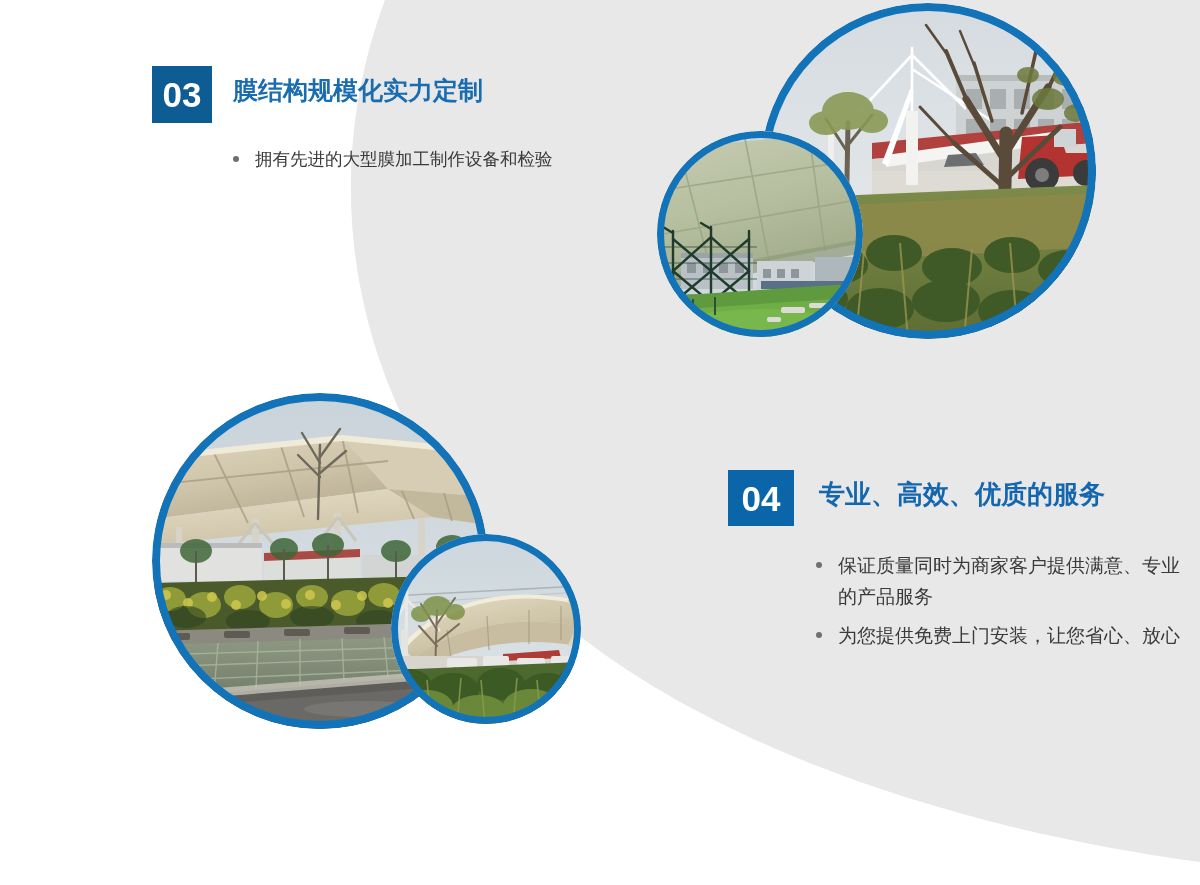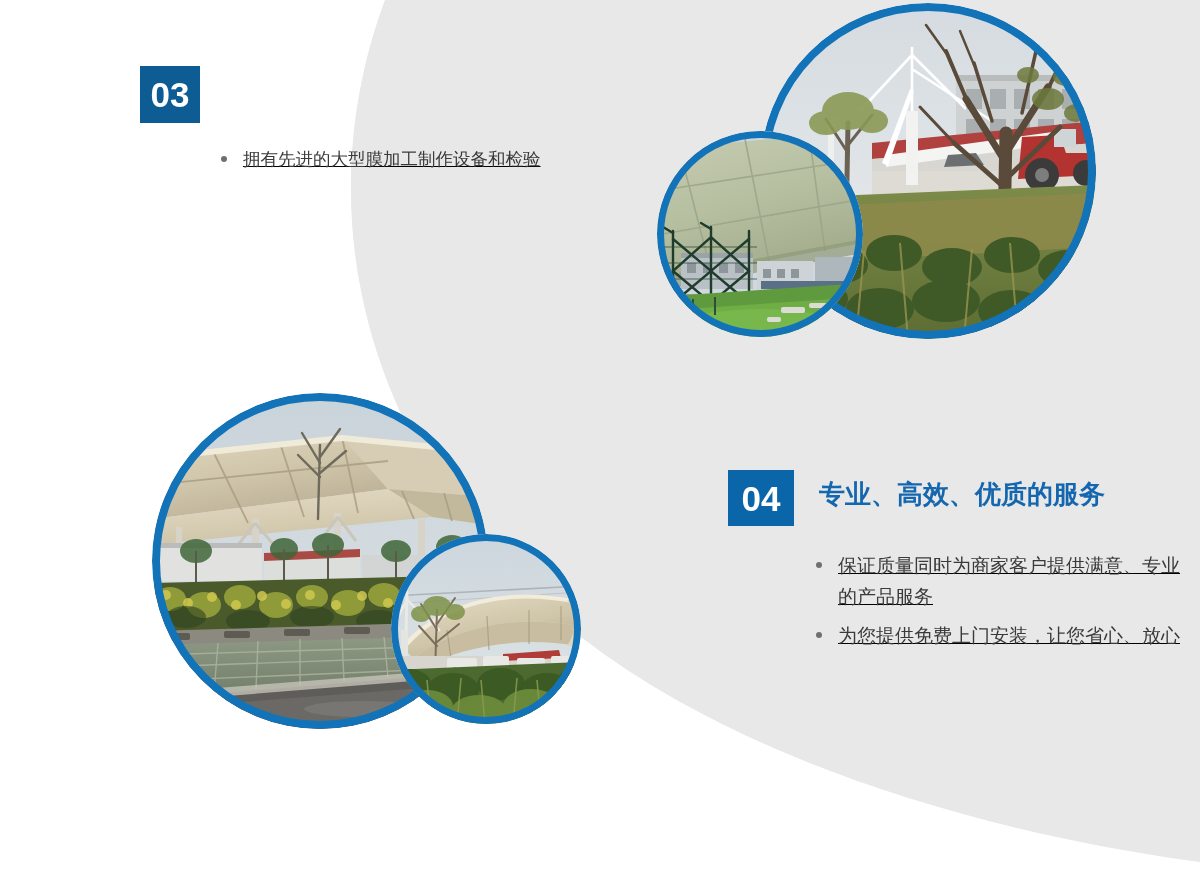--- a/index.html
+++ b/index.html
@@ -11,21 +11,21 @@
     position:relative;
   }
   #stage{position:absolute;inset:0;width:1200px;height:885px;overflow:hidden;}
 
   
   .bg-layer{position:absolute;inset:0;z-index:0;}
   .bg-layer svg{display:block;width:1200px;height:885px;}
 
   
   .section{position:absolute;z-index:5;}
-  #section-03{left:140px;top:66px;width:470px;}
+  #section-03{left:152px;top:66px;width:470px;}
   #section-04{left:728px;top:470px;width:460px;}
 
   .head-row{display:flex;align-items:flex-start;}
   .num-badge{
     width:60px;height:57px;
     background:#0d5c94;
     color:#ffffff;
     font-size:35px;
     font-weight:bold;
     letter-spacing:0px;
@@ -48,21 +48,20 @@
     font-size:26px;
     margin-left:25px;
     padding-top:11px;
     color:#1467ae;
   }
 
   .bullets{
     list-style:none;
     margin:0;
     padding:0;
-    text-decoration:underline;
   }
   #section-03 .bullets{margin-top:22px;margin-left:81px;}
   #section-04 .bullets{margin-top:24px;margin-left:88px;}
 
   .bullets li{
     position:relative;
     color:#3a3a3a;
     font-size:17.5px;
     line-height:1.62;
     padding-left:22px;
@@ -572,20 +571,21 @@
           <path d="M176,190 L180,144"></path>
         </g>
       </svg>
     </div>
     <div class="ring"></div>
   </div>
 
   <div class="section" id="section-03">
     <div class="head-row">
       <div class="num-badge">03</div>
+      <div class="sect-title">膜结构规模化实力定制</div>
     </div>
     <ul class="bullets">
       <li>
         <span class="dot"></span>
         <span>拥有先进的大型膜加工制作设备和检验</span>
       </li>
     </ul>
   </div>
 
   <div class="section" id="section-04">

